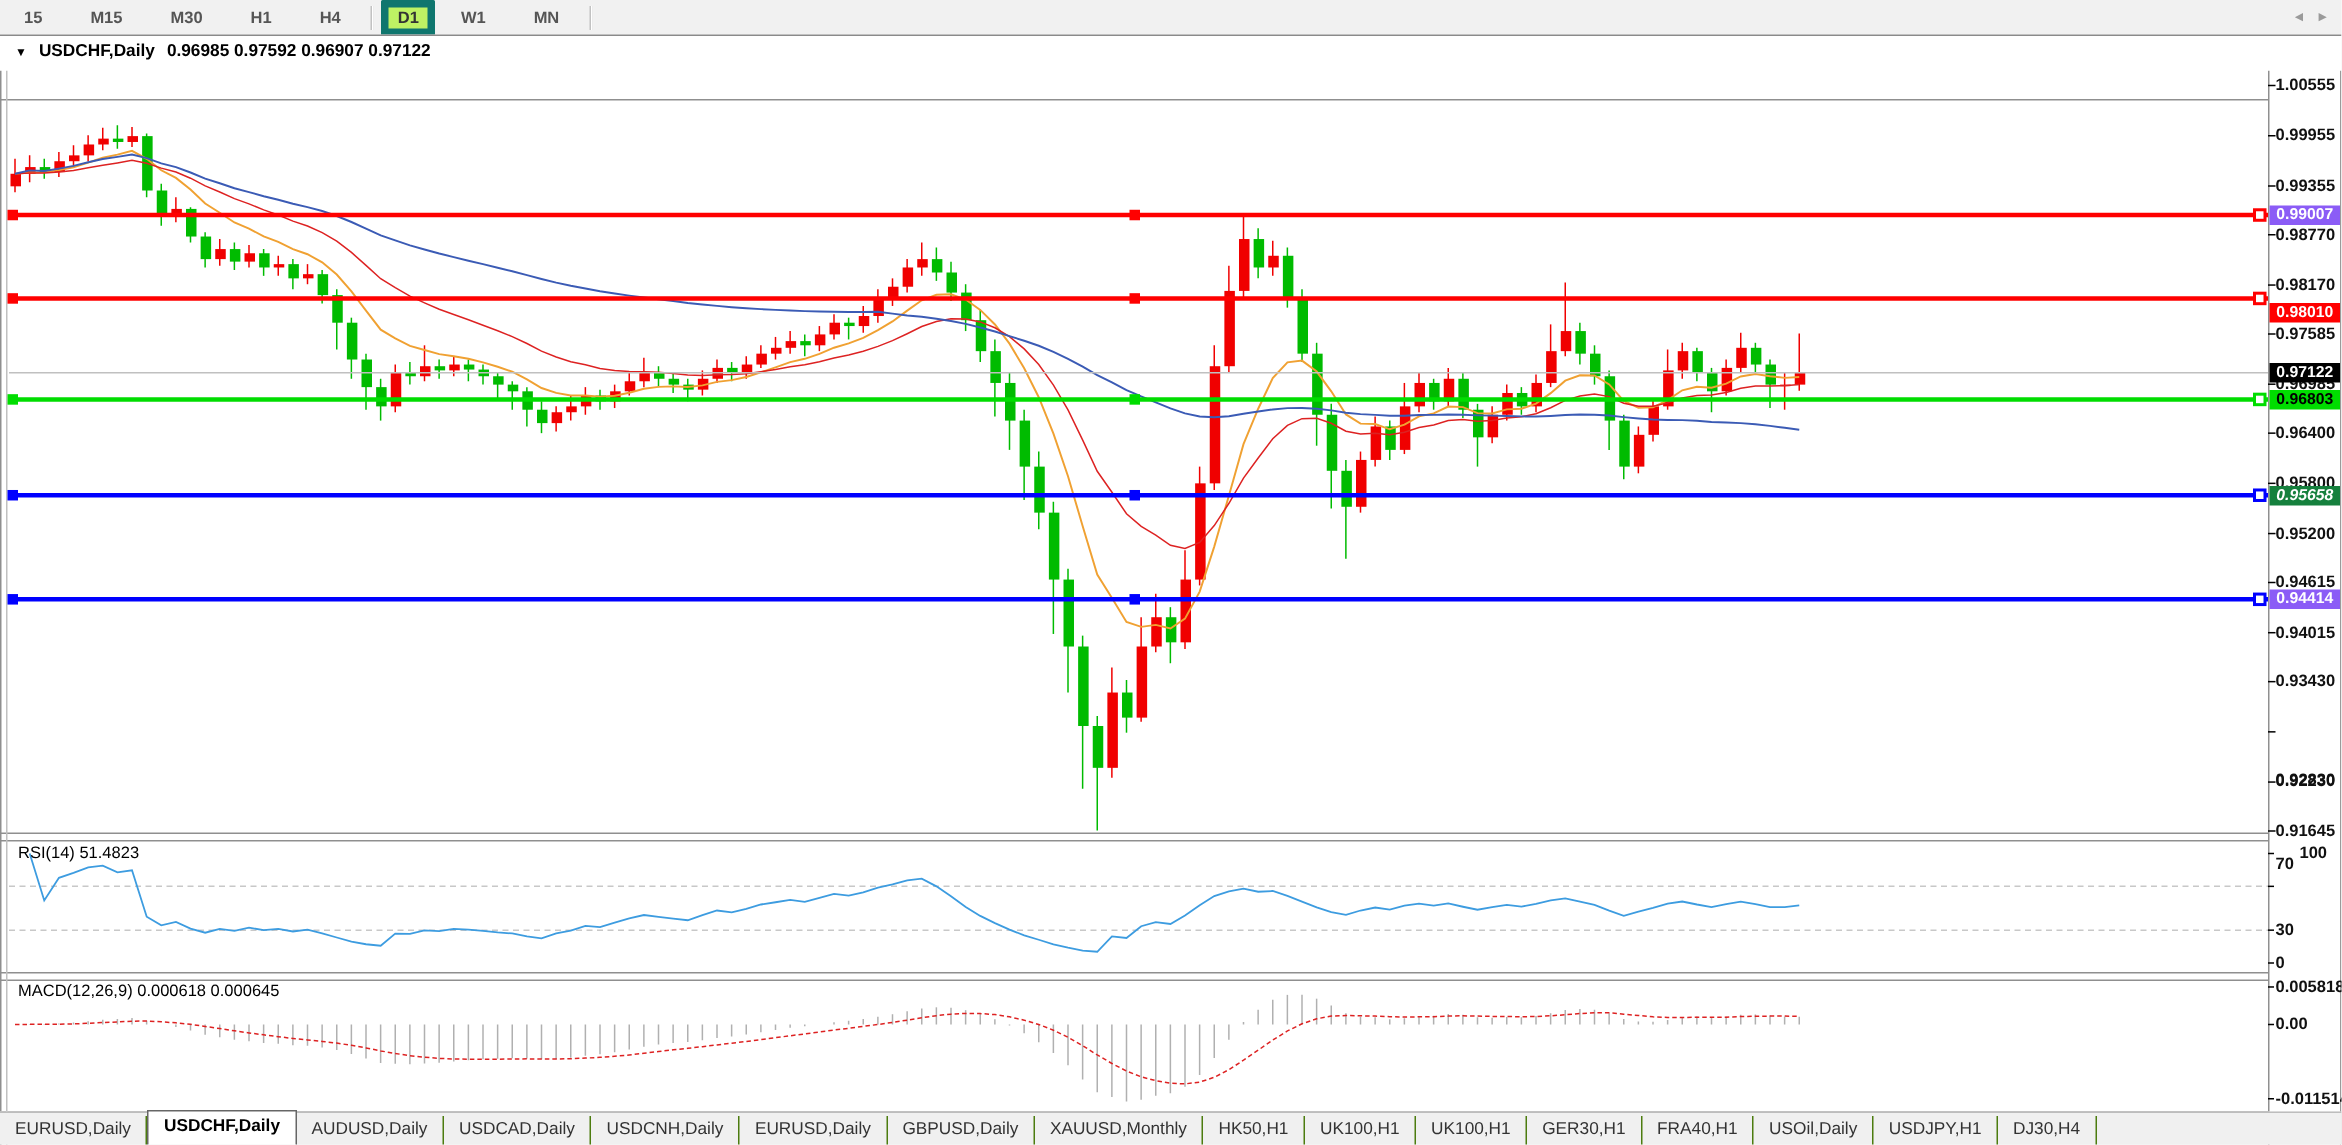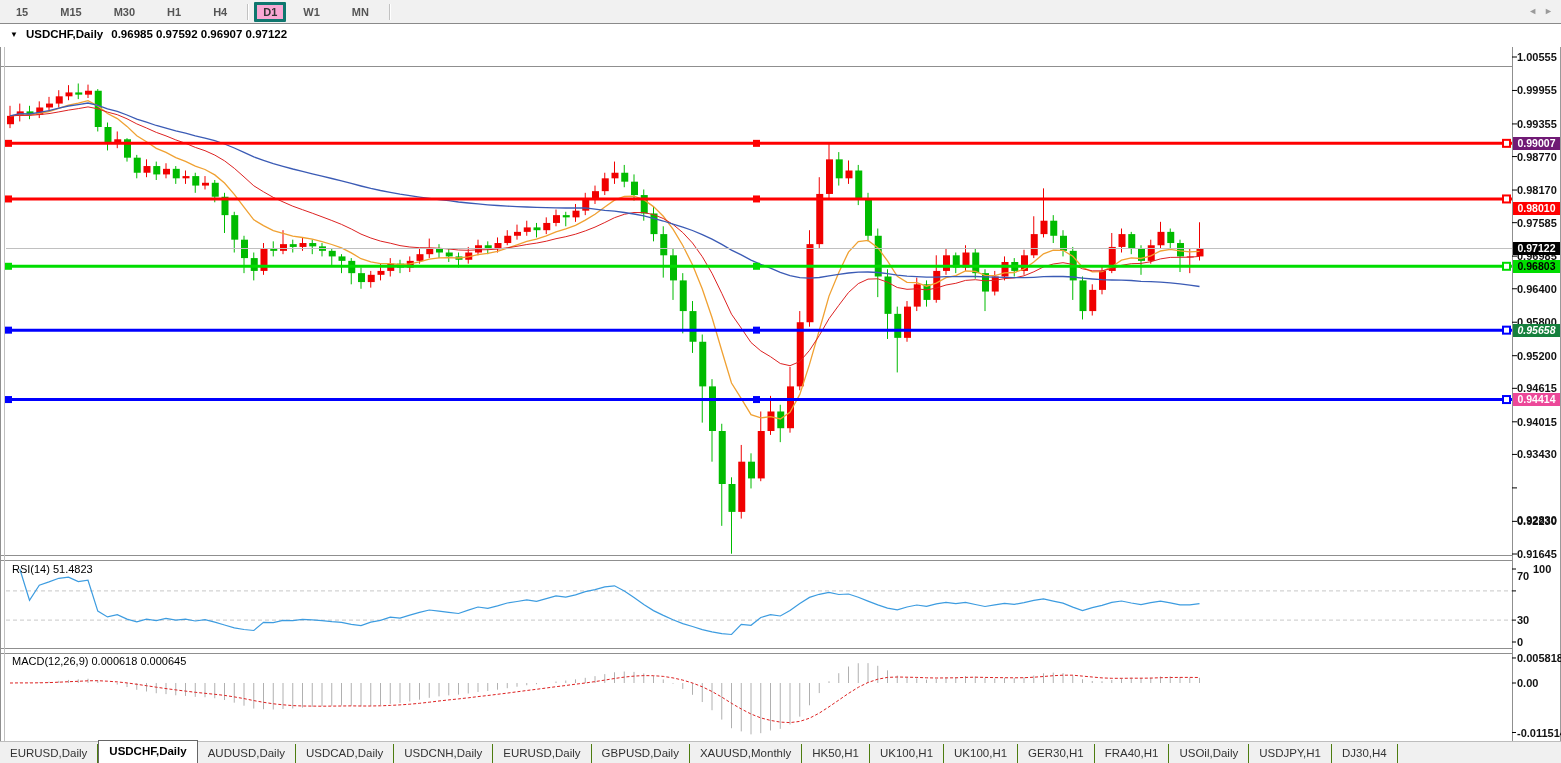--- a/index.html
+++ b/index.html
@@ -1,21 +1,21 @@
 <!DOCTYPE html>
 <html><head>
 <meta charset="utf-8">
 <style>
   html,body{margin:0;padding:0}
   body{width:1561px;height:763px;overflow:hidden;background:#f0f0f0;
        font-family:"Liberation Sans",sans-serif;position:relative}
   #toolbar{position:absolute;left:0;top:0;width:1561px;height:23px;background:#f1f1f1;
            display:flex;align-items:center;font-size:11px;font-weight:bold;color:#555}
   .tf{padding:2px 15px;margin:0 1px;cursor:default;white-space:nowrap}
-  .tf.active{background:#f9a8d4;border:3px solid #0f766e;border-radius:1px;padding:1px 6px;color:#333}
+  .tf.active{background:#bef264;border:5px solid #0f766e;border-radius:1px;padding:1px 6px;color:#333}
   .tbsep{width:1px;height:16px;background:#c2c2c2;border-right:1px solid #fff;margin:0 4px}
   #chartwin{position:absolute;left:0;top:23px;width:1561px;height:718px;background:#fff;
             border-top:1px solid #8a8a8a}
   #chart-title{position:absolute;left:10px;top:4px;font-size:11.5px;font-weight:bold;color:#000;
                display:flex;align-items:center;gap:8px;z-index:5}
   #chart-title .arr{font-size:8px;position:relative;top:0px}
   svg{position:absolute;left:0;top:0}
   .axis-lbl{position:absolute;left:1517px;font-size:11px;font-weight:bold;color:#111;
             white-space:nowrap;line-height:12px}
   .pane-lbl{position:absolute;font-size:11px;color:#000;z-index:4;white-space:nowrap}
@@ -560,25 +560,25 @@
       <div class="axis-lbl" style="top: 524px;">0.91645</div>
       <div class="axis-lbl" style="top: 539px; padding-left: 16px;">100</div>
       <div class="axis-lbl" style="top: 546px;">70</div>
       <div class="axis-lbl" style="top: 590.1px;">30</div>
       <div class="axis-lbl" style="top: 612px;">0</div>
       <div class="axis-lbl" style="top: 627.983px;">0.005818</div>
       <div class="axis-lbl" style="top: 653px;">0.00</div>
       <div class="axis-lbl" style="top: 702.51px;">-0.011514</div>
     </div>
   <div id="badges">
-      <div class="badge" style="top: 112.847px; background: #701a75; color: rgb(255, 255, 255);">0.99007</div>
+      <div class="badge" style="top: 112.847px; background: #8b5cf6; color: rgb(255, 255, 255);">0.99007</div>
       <div class="badge" style="top: 168.46px; background: rgb(255, 0, 0); color: rgb(255, 255, 255); margin-top: 10px;">0.98010</div>
       <div class="badge" style="top: 235.787px; background: rgb(0, 221, 0); color: rgb(0, 0, 0);">0.96803</div>
       <div class="badge" style="top: 299.655px; background: #15803d; color: rgb(255, 255, 255); font-style: italic;">0.95658</div>
-      <div class="badge" style="top: 369.045px; background: #ec4899; color: rgb(255, 255, 255);">0.94414</div>
+      <div class="badge" style="top: 369.045px; background: #8b5cf6; color: rgb(255, 255, 255);">0.94414</div>
       <div class="badge" style="top: 217.993px; background: rgb(0, 0, 0); color: rgb(255, 255, 255);">0.97122</div>
     </div>
   <div id="date-axis">
       <div class="date-lbl" style="left: 5px;">26 Nov 2019</div>
       <div class="date-lbl" style="left: 69.55px;">5 Dec 2019</div>
       <div class="date-lbl" style="left: 134.1px;">14 Dec 2019</div>
       <div class="date-lbl" style="left: 198.65px;">24 Dec 2019</div>
       <div class="date-lbl" style="left: 263.2px;">2 Jan 2020</div>
       <div class="date-lbl" style="left: 327.75px;">11 Jan 2020</div>
       <div class="date-lbl" style="left: 392.3px;">21 Jan 2020</div>

